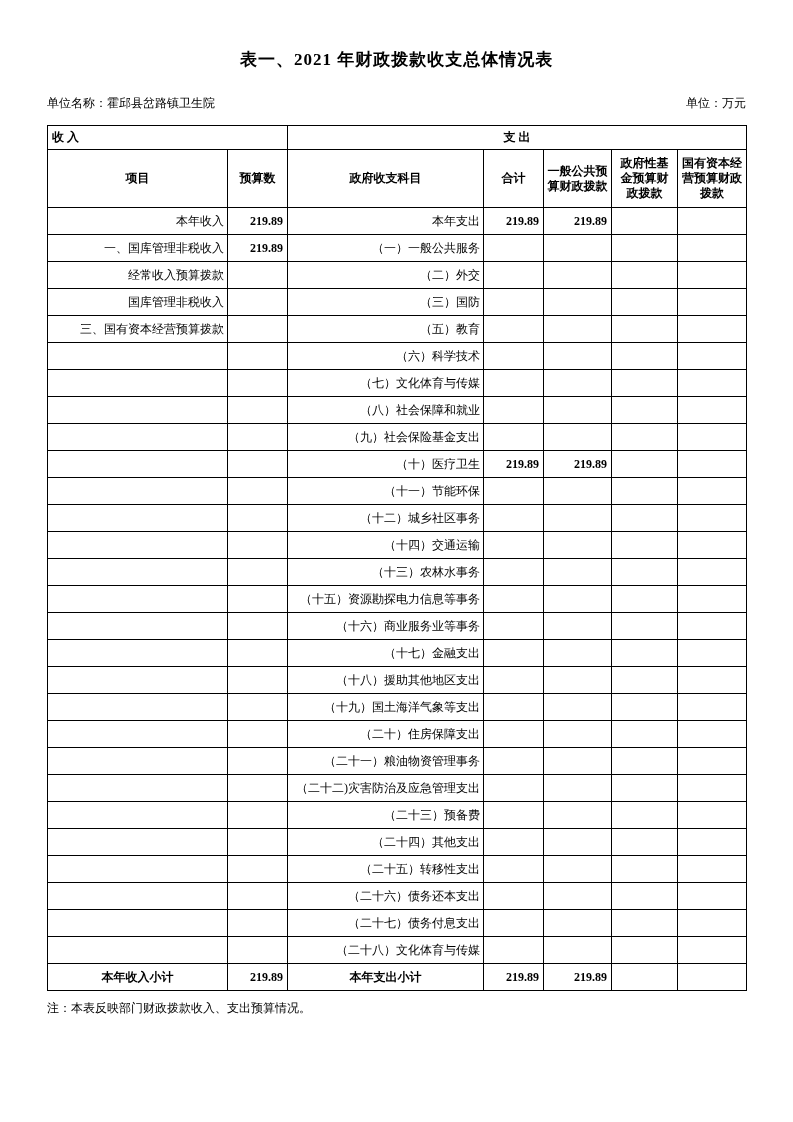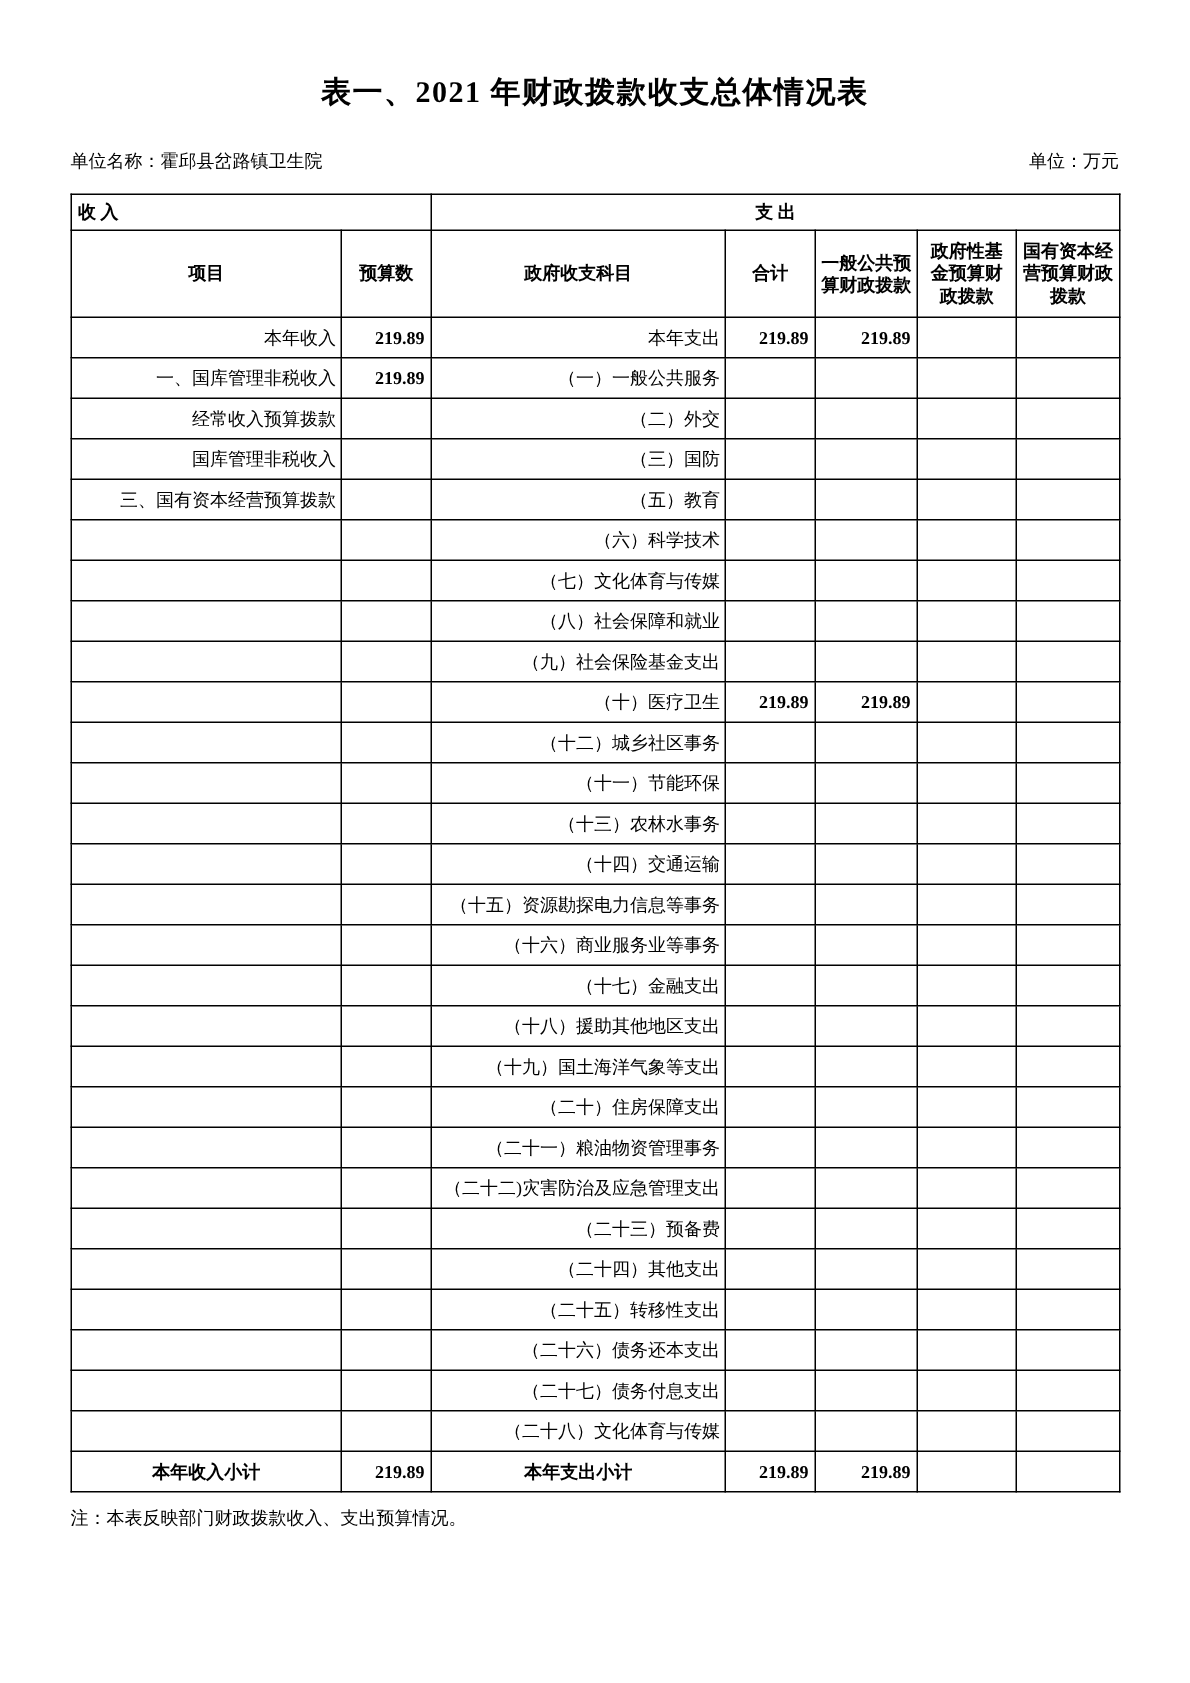--- a/index.html
+++ b/index.html
@@ -6,21 +6,21 @@
   html, body { background: #ffffff; }
   body {
     width: 793px; height: 1122px;
     font-family: "Liberation Serif", "DejaVu Serif", serif;
     color: #000;
     position: relative;
   }
   .page { padding: 48px 47px 0 47px; }
   .title {
     text-align: center;
-    font-size: 20px;
+    font-size: 17px;
     font-weight: bold;
     letter-spacing: 1px;
     margin-bottom: 24px;
   }
   .meta {
     display: flex;
     justify-content: space-between;
     font-size: 12px;
     margin-bottom: 5px;
     align-items: flex-start;
@@ -181,48 +181,48 @@
           <td class="num"></td>
           <td class="item">（十）医疗卫生</td>
           <td class="num">219.89</td>
           <td class="num">219.89</td>
           <td class="num"></td>
           <td class="num"></td>
         </tr>
         <tr>
           <td class="item"></td>
           <td class="num"></td>
+          <td class="item">（十一）节能环保</td>
+          <td class="num"></td>
+          <td class="num"></td>
+          <td class="num"></td>
+          <td class="num"></td>
+        </tr>
+        <tr>
+          <td class="item"></td>
+          <td class="num"></td>
           <td class="item">（十二）城乡社区事务</td>
           <td class="num"></td>
           <td class="num"></td>
           <td class="num"></td>
           <td class="num"></td>
         </tr>
         <tr>
           <td class="item"></td>
           <td class="num"></td>
-          <td class="item">（十一）节能环保</td>
+          <td class="item">（十四）交通运输</td>
           <td class="num"></td>
           <td class="num"></td>
           <td class="num"></td>
           <td class="num"></td>
         </tr>
         <tr>
           <td class="item"></td>
           <td class="num"></td>
           <td class="item">（十三）农林水事务</td>
-          <td class="num"></td>
-          <td class="num"></td>
-          <td class="num"></td>
-          <td class="num"></td>
-        </tr>
-        <tr>
-          <td class="item"></td>
-          <td class="num"></td>
-          <td class="item">（十四）交通运输</td>
           <td class="num"></td>
           <td class="num"></td>
           <td class="num"></td>
           <td class="num"></td>
         </tr>
         <tr>
           <td class="item"></td>
           <td class="num"></td>
           <td class="item">（十五）资源勘探电力信息等事务</td>
           <td class="num"></td>

